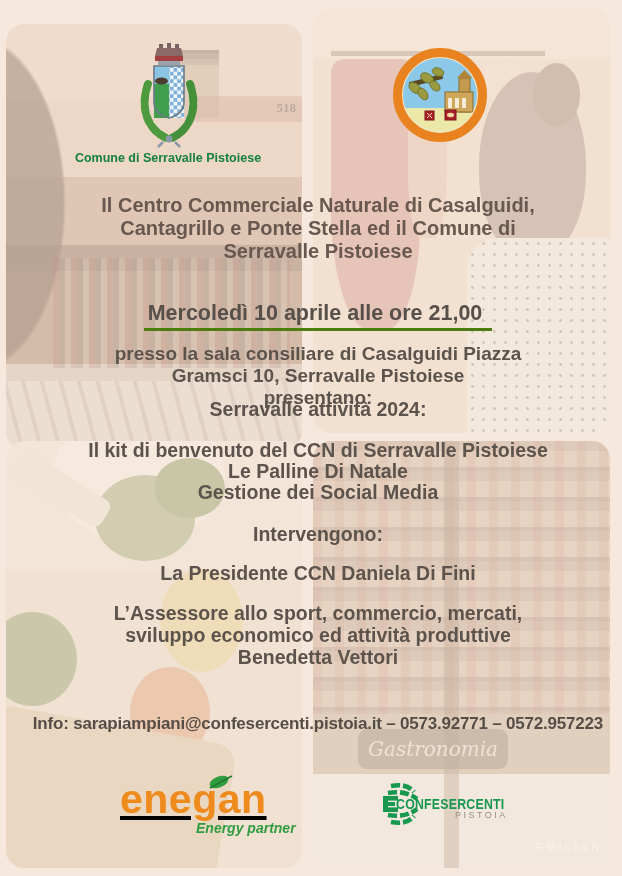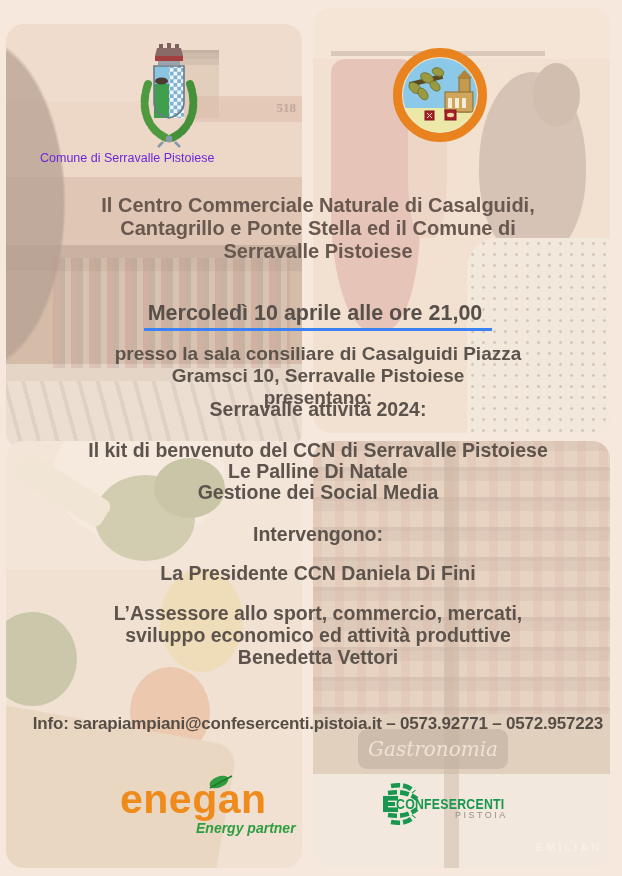--- a/index.html
+++ b/index.html
@@ -57,34 +57,34 @@
   .br-sign{left:45px;top:288px;width:150px;height:40px;background:rgba(125,105,88,.55);border-radius:9px;
     color:rgba(238,226,210,.9);font:italic 20px/40px "DejaVu Serif",serif;text-align:center;}
   
   .wash{position:absolute;inset:0;background:rgba(247,233,222,.52);z-index:2;}
   
   .content{position:absolute;inset:0;z-index:3;}
   .tb{position:absolute;left:28px;width:580px;text-align:center;font-weight:bold;
       color:#5c534c;white-space:pre-line;}
   .organizers{top:194px;font-size:20px;line-height:23px;color:#68584f;}
   .date-wrap{top:276px;font-size:21.5px;color:#57504a;}
-  .date-underline{display:inline-block;border-bottom:3px solid #3b82f6;padding:0 10px 2px 4px;}
+  .date-underline{display:inline-block;border-bottom:3px solid #4d7c0f;padding:0 10px 2px 4px;}
   .venue{top:319px;font-size:19px;line-height:22px;margin-top:24px;}
   .program-title{top:398px;font-size:19.5px;}
   .program-items{top:440px;font-size:19.5px;line-height:21px;}
   .speakers-heading{top:523px;font-size:19.5px;}
   .speaker1{top:562px;font-size:19.5px;}
   .speaker2{top:602px;font-size:19.5px;line-height:22px;}
   .info{top:714px;font-size:17px;letter-spacing:-.2px;color:#554d46;}
-  .caption{position:absolute;left:40px;top:151px;width:256px;
-      font-size:12.5px;color:#6d28d9;font-weight:normal;}
+  .caption{position:absolute;left:40px;top:151px;width:256px;text-align:center;
+      font-size:12.5px;color:#15803d;font-weight:bold;}
   .coa{position:absolute;left:136px;top:38px;}
   .ccn{position:absolute;left:393px;top:48px;}
   
-  .enegan{position:absolute;left:120px;top:779px;width:190px;}
+  .enegan{position:absolute;left:120px;top:779px;width:190px;text-decoration:underline;}
   .enegan-word{font-weight:bold;font-size:41px;line-height:40px;color:#ef8a1d;letter-spacing:0.5px;}
   .enegan-leaf{position:absolute;left:86px;top:-7px;}
   .enegan-tag{position:absolute;left:76px;top:41px;font-style:italic;font-weight:bold;
       font-size:14px;color:#2f9d3f;}
   
   .confes{position:absolute;left:381px;top:782px;width:130px;}
   .confes-emblem{position:absolute;left:0;top:0;}
   .confes-name{position:absolute;left:15px;top:13px;font-weight:bold;font-size:15px;color:#17984e;
       transform:scaleX(.82);transform-origin:left;letter-spacing:.3px;white-space:nowrap;}
   .confes-city{position:absolute;left:74px;top:28px;font-size:9px;color:#968f82;letter-spacing:2.5px;}

